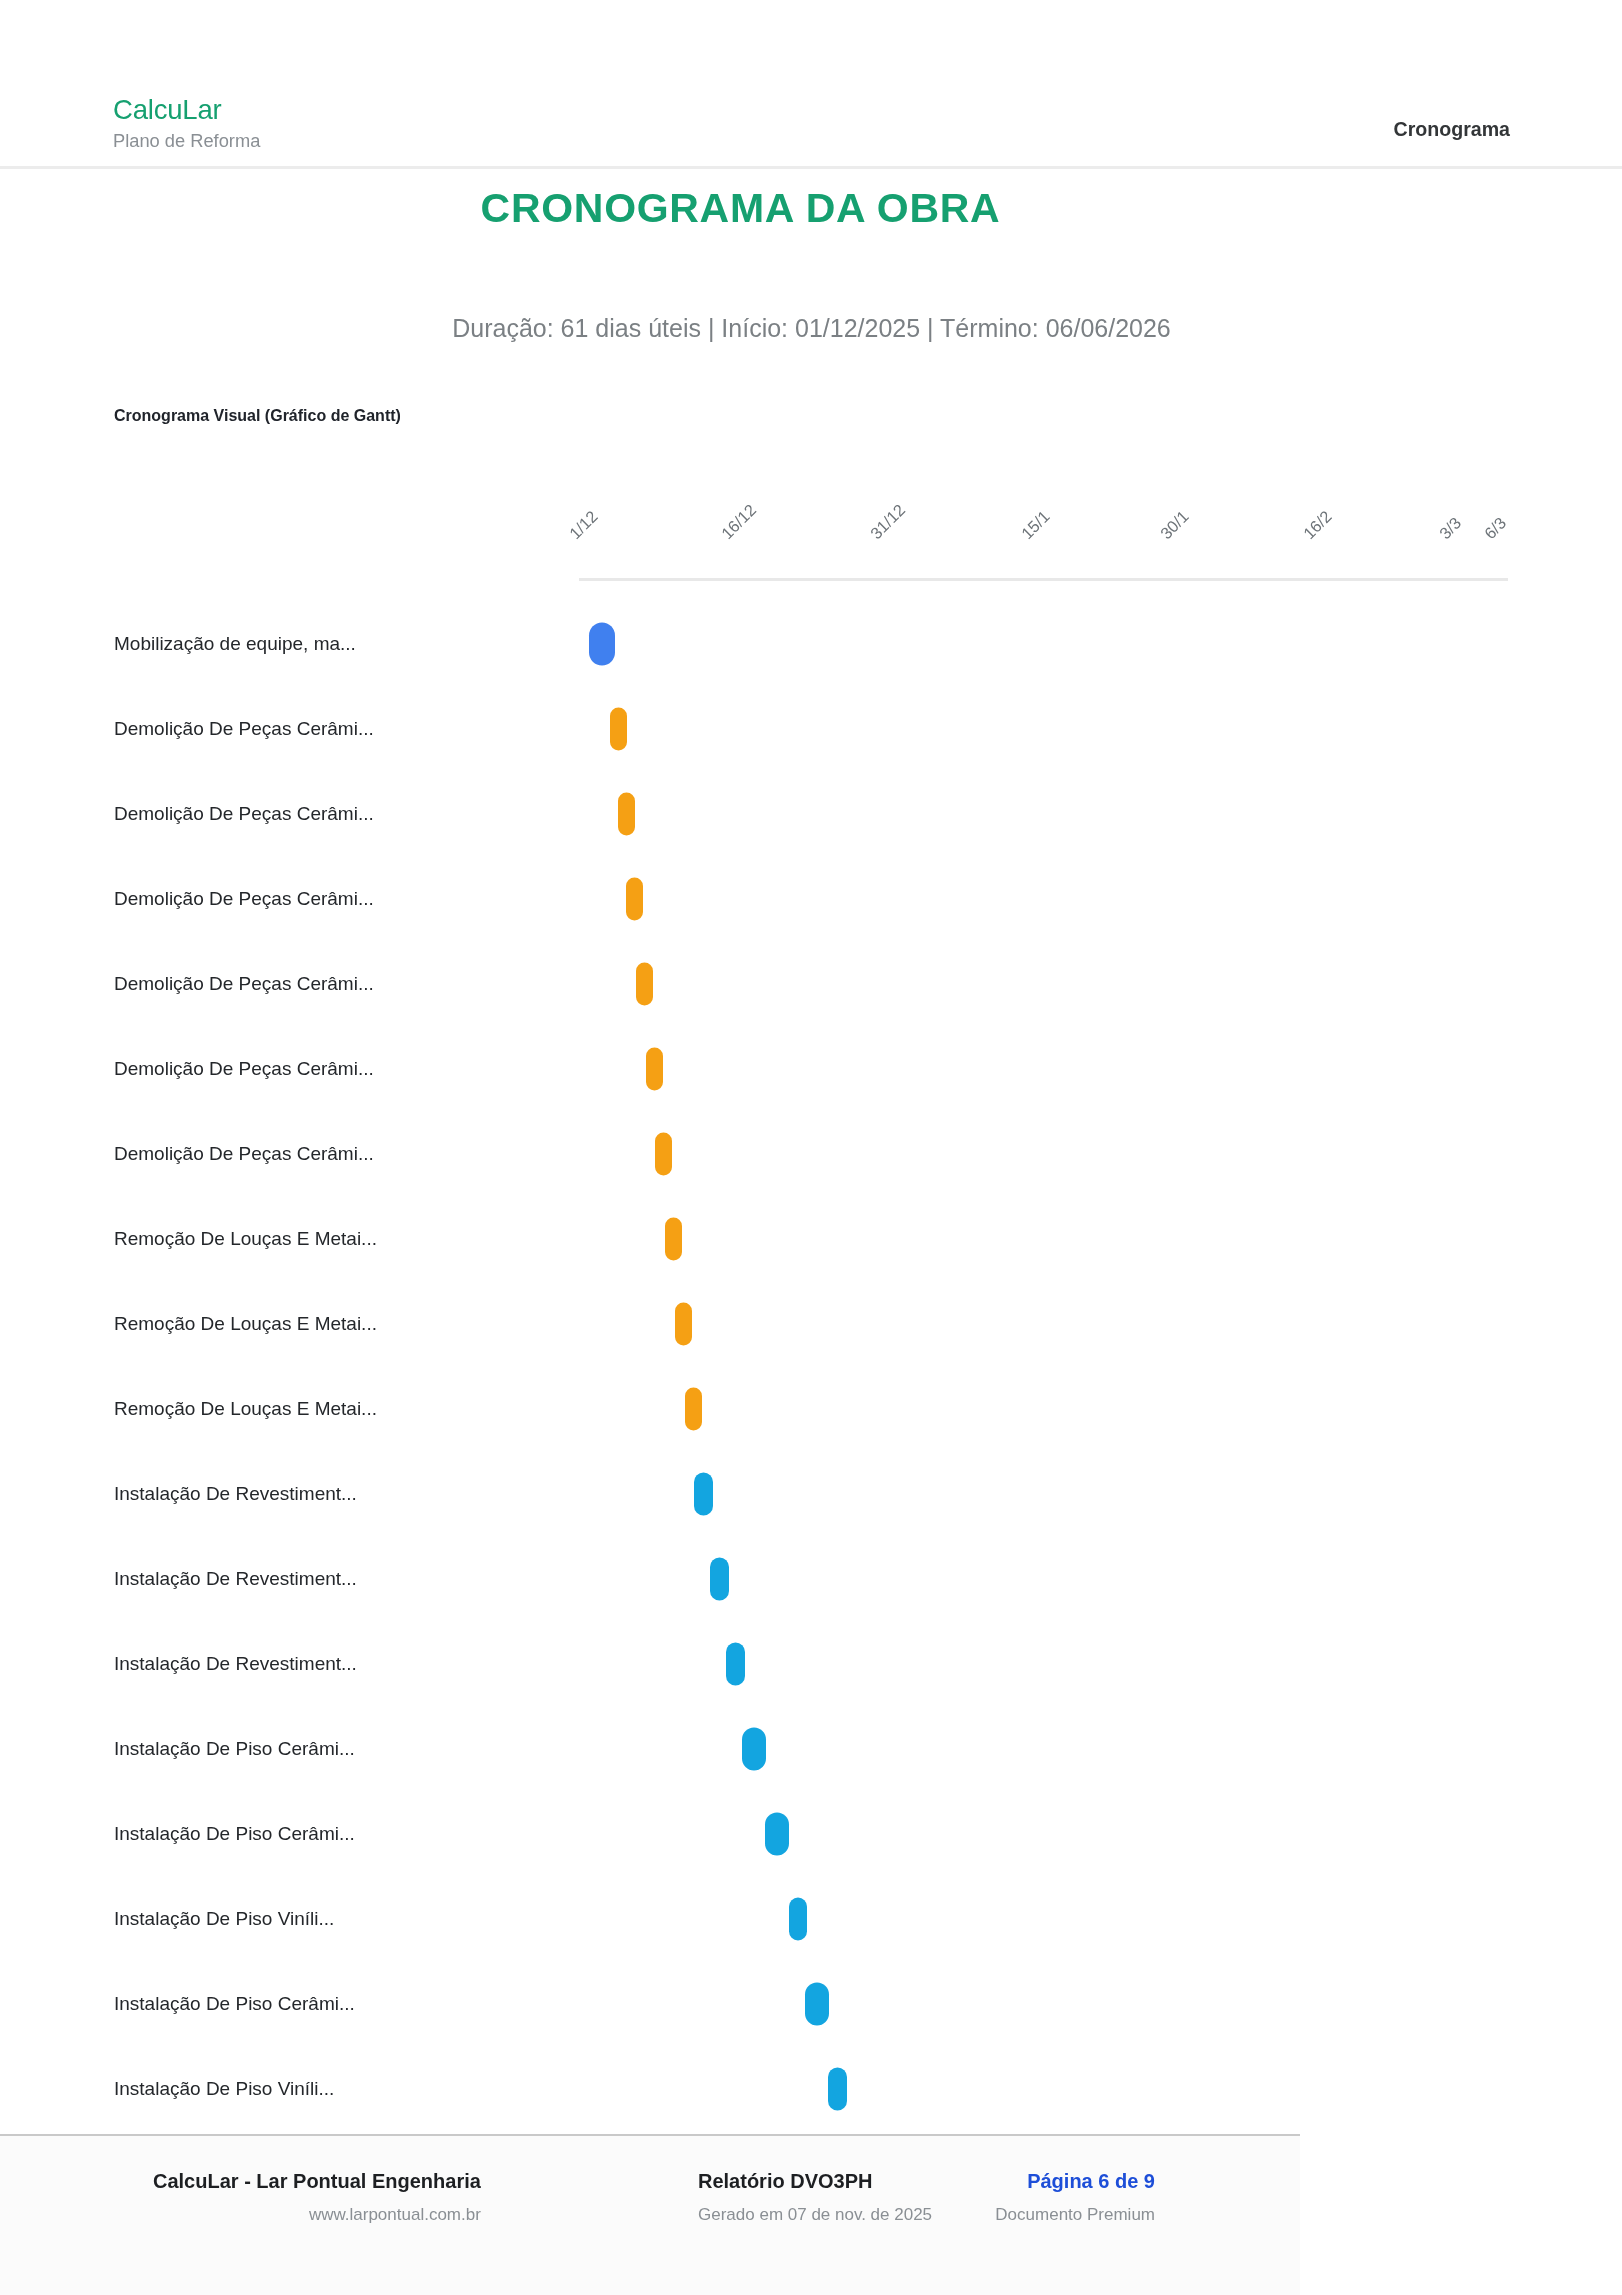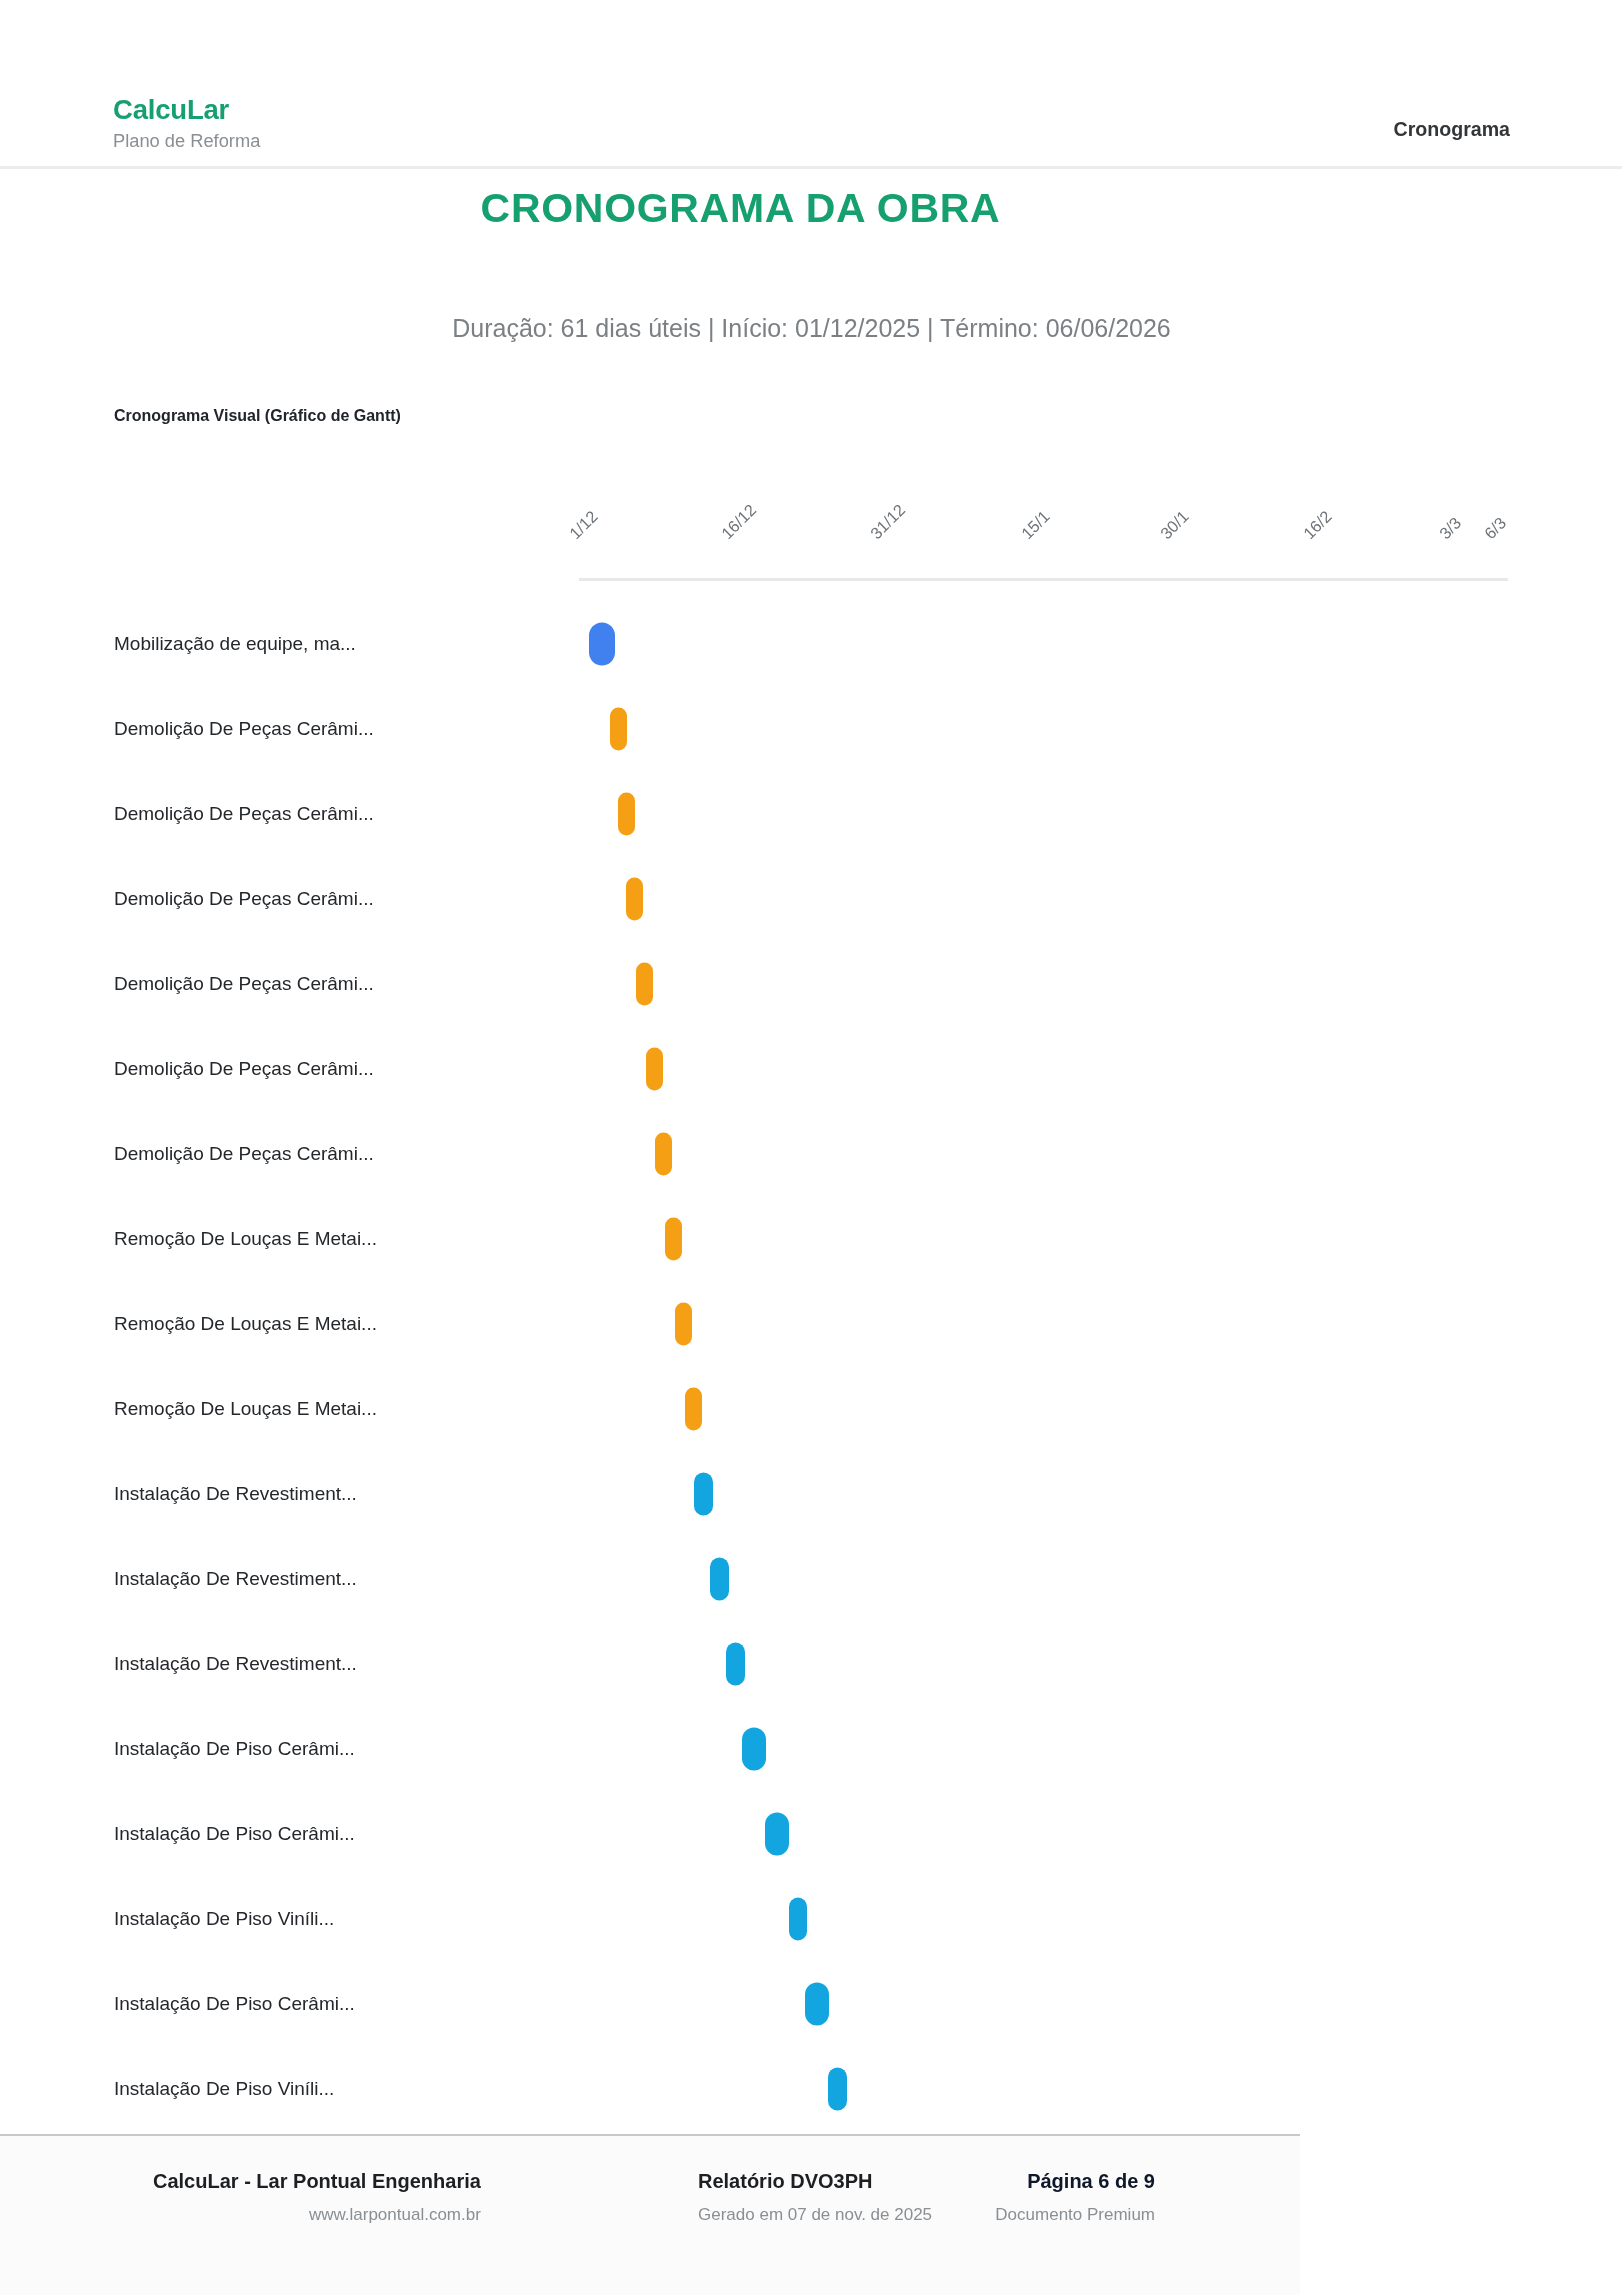--- a/index.html
+++ b/index.html
@@ -27,21 +27,21 @@
     border-bottom: 3.9px solid #ececec;
     background: #ffffff;
   }
   .brand {
     position: absolute;
     left: 113px;
     top: 96px;
   }
   .brand-name {
     font-size: 27.5px;
-    font-weight: bold;
+    font-weight: normal;
     color: #16a070;
     letter-spacing: -0.2px;
     line-height: 1.05;
     margin: 0;
   }
   .brand-sub {
     font-size: 18.3px;
     color: #8a8f94;
     margin: 6.5px 0 0 0;
     line-height: 1.05;
@@ -168,21 +168,21 @@
     white-space: nowrap;
   }
   .footer-sub {
     font-size: 17px;
     color: #8a8f94;
     margin-top: 14.4px;
     line-height: 1.1;
     white-space: nowrap;
     text-align: right;
   }
-  .footer-main.accent { color: #0f172a; }
+  .footer-main.accent { color: #1d4ed8; }
 </style>
 </head>
 <body>
 
 <div class="page-header">
   <div class="brand">
     <div class="brand-name">CalcuLar</div>
     <div class="brand-sub">Plano de Reforma</div>
   </div>
   <div class="header-right">Cronograma</div>

